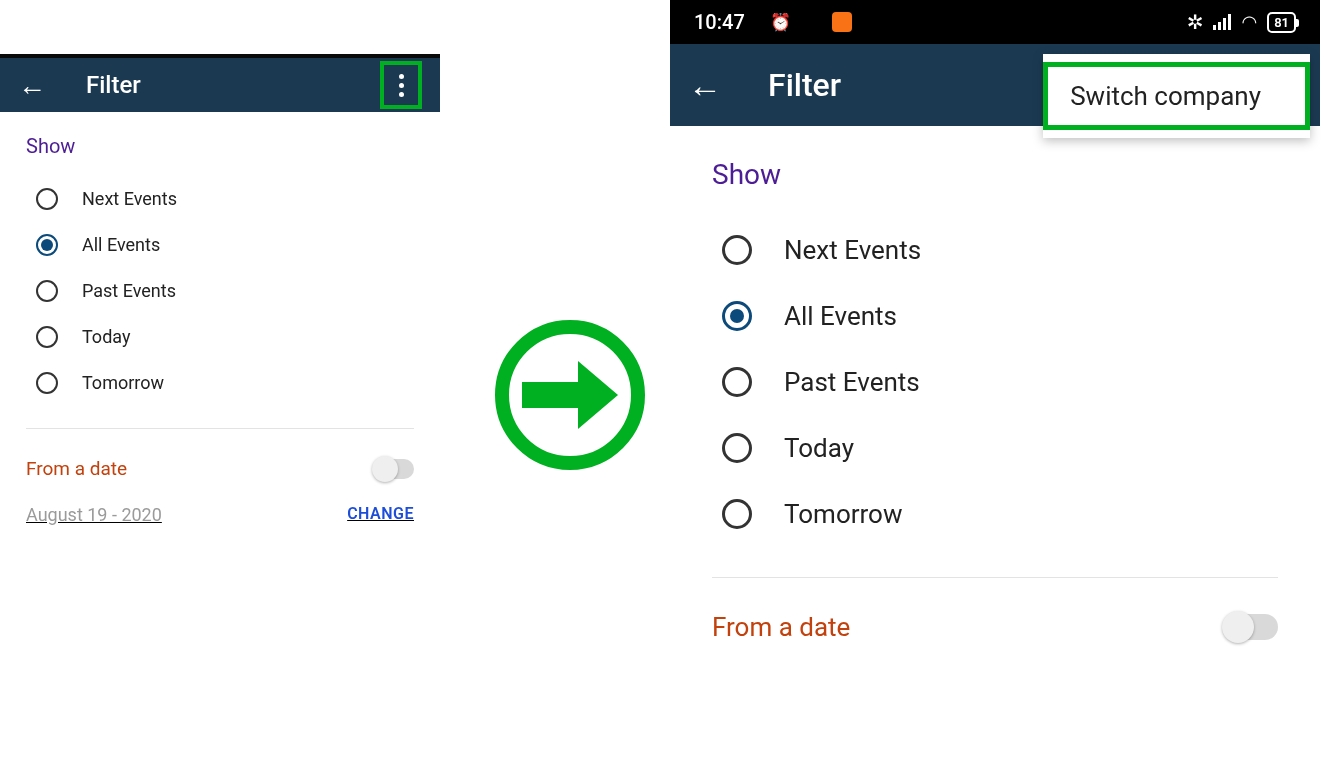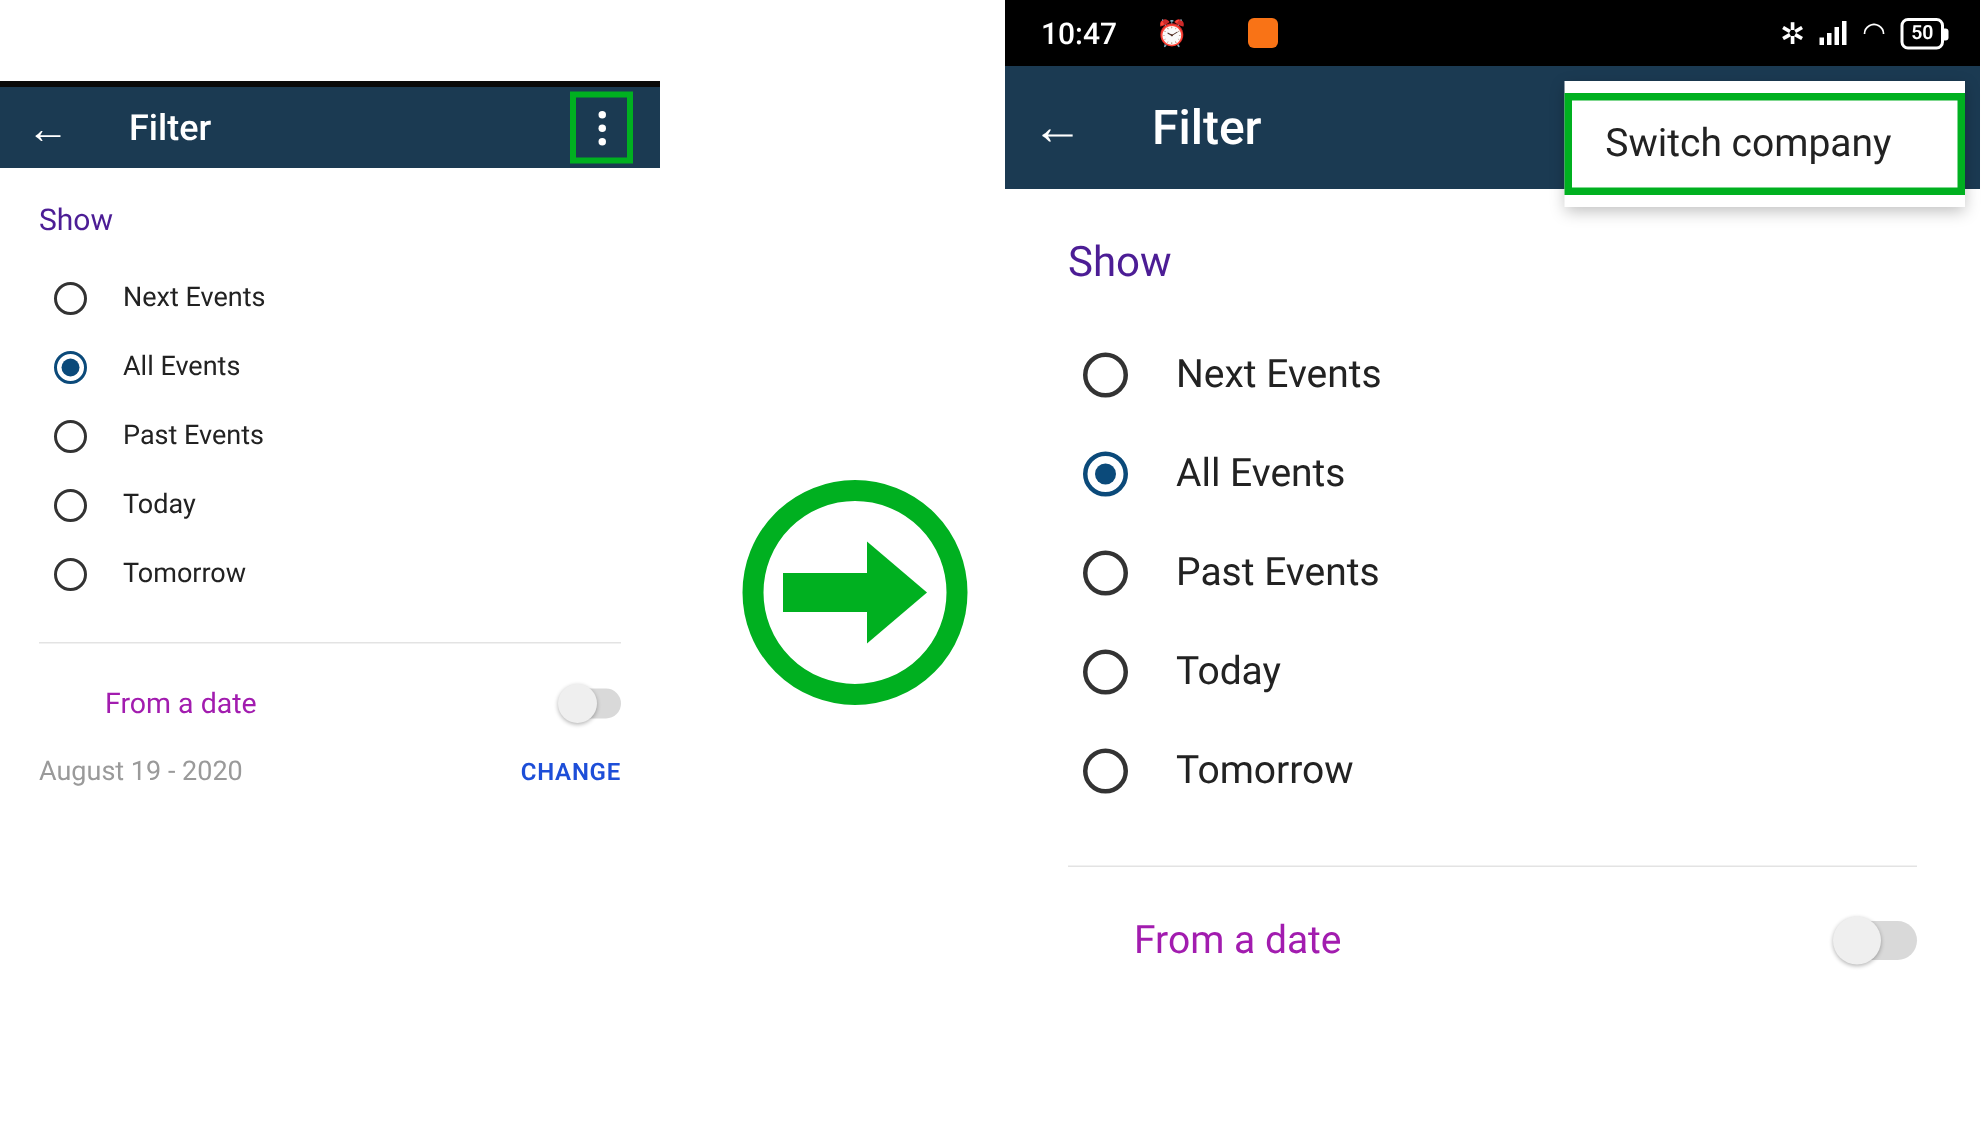--- a/index.html
+++ b/index.html
@@ -103,31 +103,31 @@
   .radio.selected { border-color: #0b4a7a; }
   .radio.selected::after {
     content:''; position:absolute; inset:3px; border-radius:50%; background:#0b4a7a;
   }
   .phone-right .radio.selected::after { inset:5px; }
   .radio-label { font-size: 18px; color:#222; }
   .phone-right .radio-label { font-size: 26px; }
   .divider { height:1px; background:#e3e3e3; margin: 22px 0; }
   .phone-right .divider { margin: 30px 0 28px 0; }
   .from-row { display:flex; align-items:center; justify-content:space-between; padding: 6px 0 16px 0;}
-  .from-label { font-size: 19px; color:#a21caf;margin-left:44px; }
+  .from-label { font-size: 19px; color:#c2410c; }
   .phone-right .from-label { font-size: 26px; }
   .toggle {
     width: 40px; height: 20px; background:#d9d9d9; border-radius:20px; position:relative;
   }
   .phone-right .toggle { width: 54px; height: 26px; }
   .toggle::after {
     content:''; position:absolute; left:-2px; top:-3px; width:26px; height:26px; background:#efefef; border-radius:50%; box-shadow:0 1px 3px rgba(0,0,0,0.3);
   }
   .phone-right .toggle::after { width:32px; height:32px; top:-3px; }
-  .date-row { display:flex; align-items:center; justify-content:space-between; padding-top: 8px; }
+  .date-row { display:flex; justify-content:space-between; padding-top: 8px; text-decoration: underline; }
   .date-txt { color:#9a9a9a; font-size: 18px; }
   .change-btn { color:#1d4ed8; font-size: 16px; font-weight:600; letter-spacing: 0.5px; }
   .arrow-circle {
     position:absolute;
     left: 495px;
     top: 320px;
     width: 150px; height: 150px;
     border: 14px solid #00b020;
     border-radius: 50%;
     display:flex; align-items:center; justify-content:center;
@@ -212,21 +212,21 @@
     <span class="square-icon"></span>
     <div class="status-icons-right">
       <span>✲</span>
       <span class="signal">
           <span></span>
           <span></span>
           <span></span>
           <span></span>
         </span>
       <span class="wifi-glyph">◠</span>
-      <span class="battery-box"><span>50</span></span>
+      <span class="battery-box"><span>81</span></span>
     </div>
   </div>
 
   <div class="app-bar">
     <span class="back-arrow">←</span>
     <span class="app-title">Filter</span>
     <div class="menu-popup">
       <div class="menu-item hl-border">Switch company</div>
     </div>
   </div>

